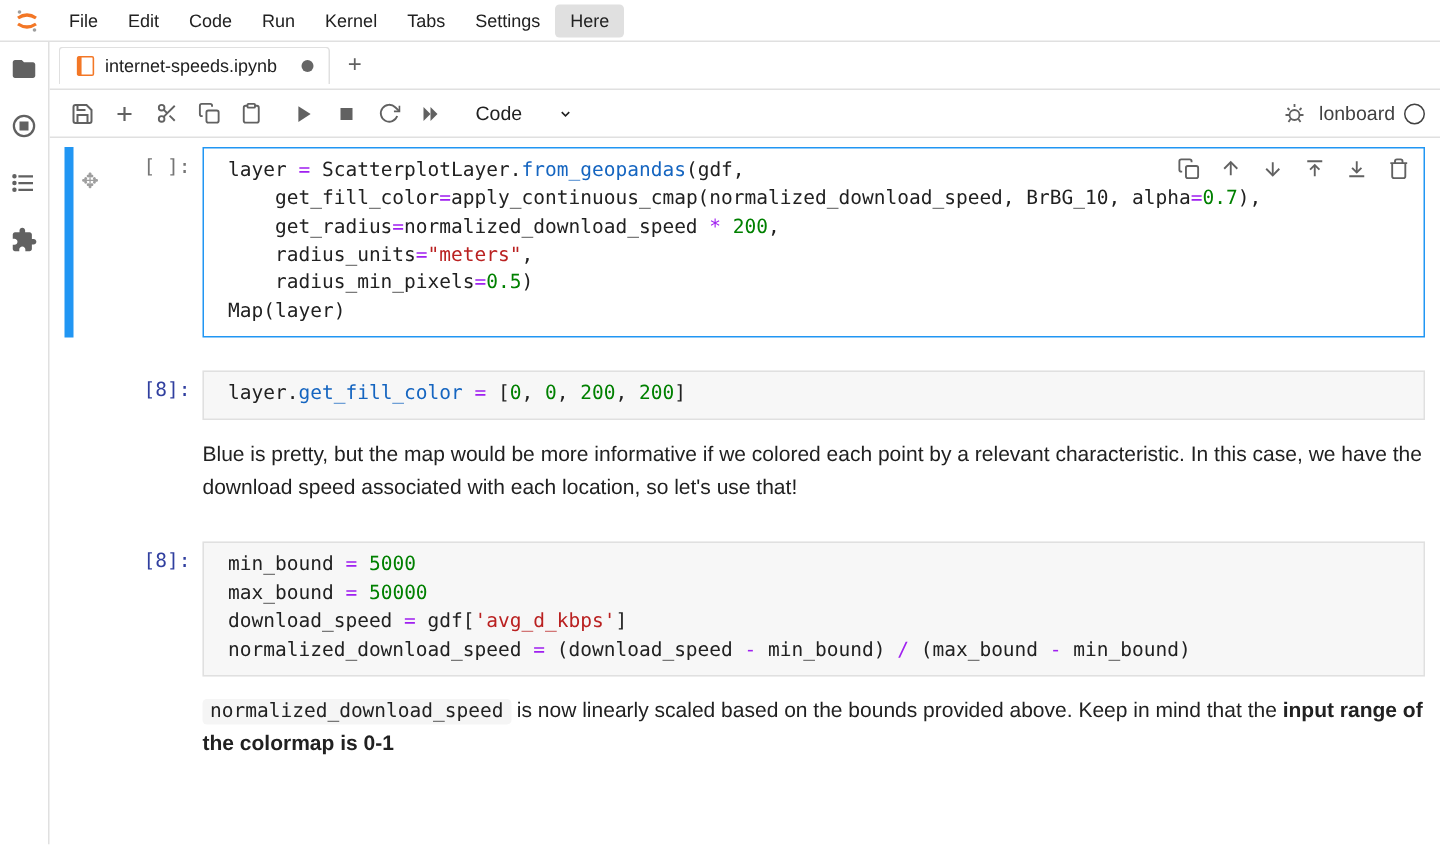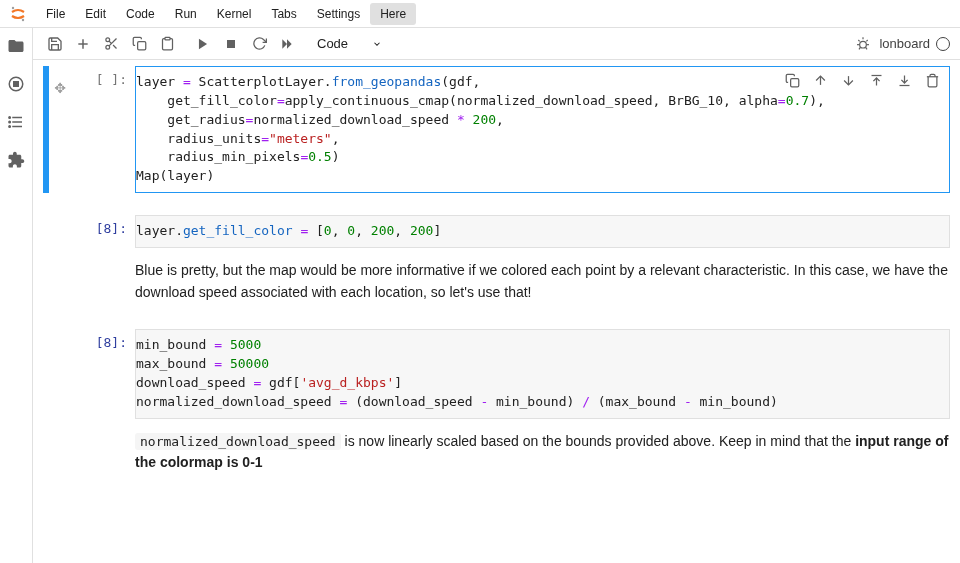--- a/index.html
+++ b/index.html
@@ -26,21 +26,21 @@
 .kernel-circle { width: 14px; height: 14px; border: 1.5px solid #424242; border-radius: 50%; }
 .notebook { flex: 1; overflow-y: auto; padding: 6px 10px 20px 10px; }
 .cell { display: flex; margin-bottom: 8px; position: relative; }
 .cell.active { }
 .cell-bar { width: 6px; background: transparent; margin-right: 0; }
 .cell.active .cell-bar { background: #2196f3; }
 .cell-drag { width: 22px; display: flex; align-items: flex-start; justify-content: center; padding-top: 14px; color: #9e9e9e; font-size: 14px; }
 .prompt { width: 64px; text-align: right; padding: 6px 8px 0 0; font-family: "SF Mono", Menlo, Consolas, monospace; font-size: 13px; color: #757575; flex-shrink: 0; }
 .prompt.exec { color: #303f9f; }
 .cell-body { flex: 1; }
-.code-input { border: 1px solid #e0e0e0; background: #f7f7f7; padding: 6px 0; font-family: "SF Mono", Menlo, Consolas, monospace; font-size: 13px; line-height: 1.45; white-space: pre; overflow-x: auto; position: relative; }
+.code-input { border: 1px solid #e0e0e0; background: #f7f7f7; padding: 6px 16px; font-family: "SF Mono", Menlo, Consolas, monospace; font-size: 13px; line-height: 1.45; white-space: pre; overflow-x: auto; position: relative; }
 .cell.active .code-input { border: 1.5px solid #2196f3; background: #fff; }
 .cell-toolbar { position: absolute; top: 2px; right: 6px; display: flex; gap: 6px; }
 .cell-tool { width: 22px; height: 22px; display: flex; align-items: center; justify-content: center; color: #616161; cursor: pointer; }
 .md { padding: 4px 0 4px 0; font-size: 14px; line-height: 1.55; color: #212121; }
 .md a { color: #1976d2; text-decoration: none; }
 .md code { font-family: "SF Mono", Menlo, Consolas, monospace; background: #f5f5f5; padding: 1px 5px; border-radius: 3px; font-size: 13px; }
 .tok-fn { color: #1565c0; }
 .tok-str { color: #ba2121; }
 .tok-num { color: #008000; }
 .tok-op { color: #a020f0; }
@@ -92,20 +92,31 @@
         </svg>
       </div>
     <div class="sidebar-icon">
         <svg width="18" height="18" viewBox="0 0 24 24" fill="currentColor">
           <path d="M20.5 11H19V7c0-1.1-.9-2-2-2h-4V3.5C13 2.12 11.88 1 10.5 1S8 2.12 8 3.5V5H4c-1.1 0-2 .9-2 2v3.8h1.5c1.5 0 2.7 1.2 2.7 2.7S5 16.2 3.5 16.2H2V20c0 1.1.9 2 2 2h3.8v-1.5c0-1.5 1.2-2.7 2.7-2.7s2.7 1.2 2.7 2.7V22H17c1.1 0 2-.9 2-2v-4h1.5c1.38 0 2.5-1.12 2.5-2.5S21.88 11 20.5 11z"></path>
         </svg>
       </div>
   </div>
 
   <div class="content">
+    <div class="tabbar">
+      <div class="tab">
+        <svg class="tab-icon" viewBox="0 0 16 16">
+            <rect x="2" y="1" width="12" height="14" rx="1" fill="none" stroke="#f37726" stroke-width="1.2"></rect>
+            <rect x="2" y="1" width="3" height="14" fill="#f37726"></rect>
+          </svg>
+        <span>internet-speeds.ipynb</span>
+        <span class="tab-close"></span>
+      </div>
+      <div class="tab-add">+</div>
+    </div>
 
     <div class="toolbar">
       <div class="tool-btn">
           <svg width="16" height="16" viewBox="0 0 24 24" fill="none" stroke="currentColor" stroke-width="2">
             <path d="M19 21H5a2 2 0 0 1-2-2V5a2 2 0 0 1 2-2h11l5 5v11a2 2 0 0 1-2 2z"></path>
             <polyline points="17 21 17 13 7 13 7 21"></polyline>
             <polyline points="7 3 7 8 15 8"></polyline>
           </svg>
         </div>
       <div class="tool-btn">

